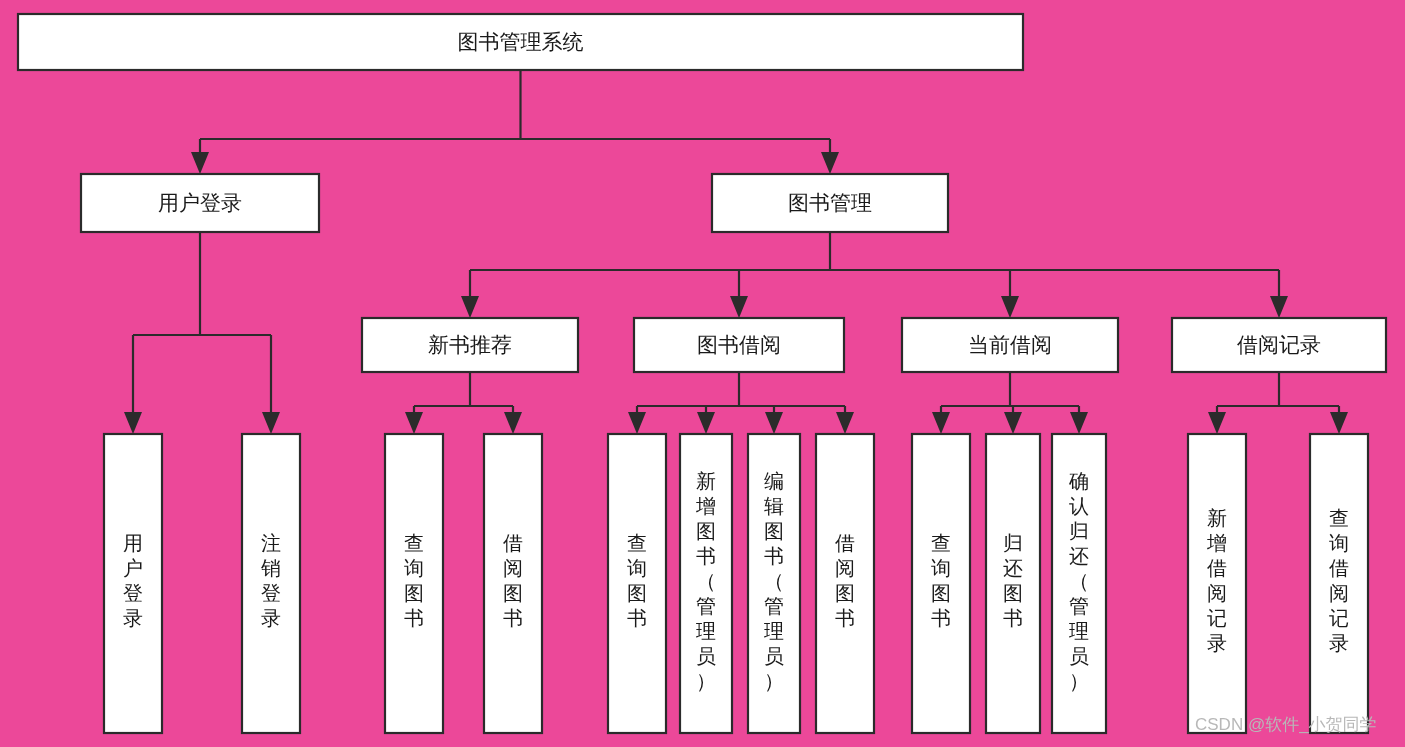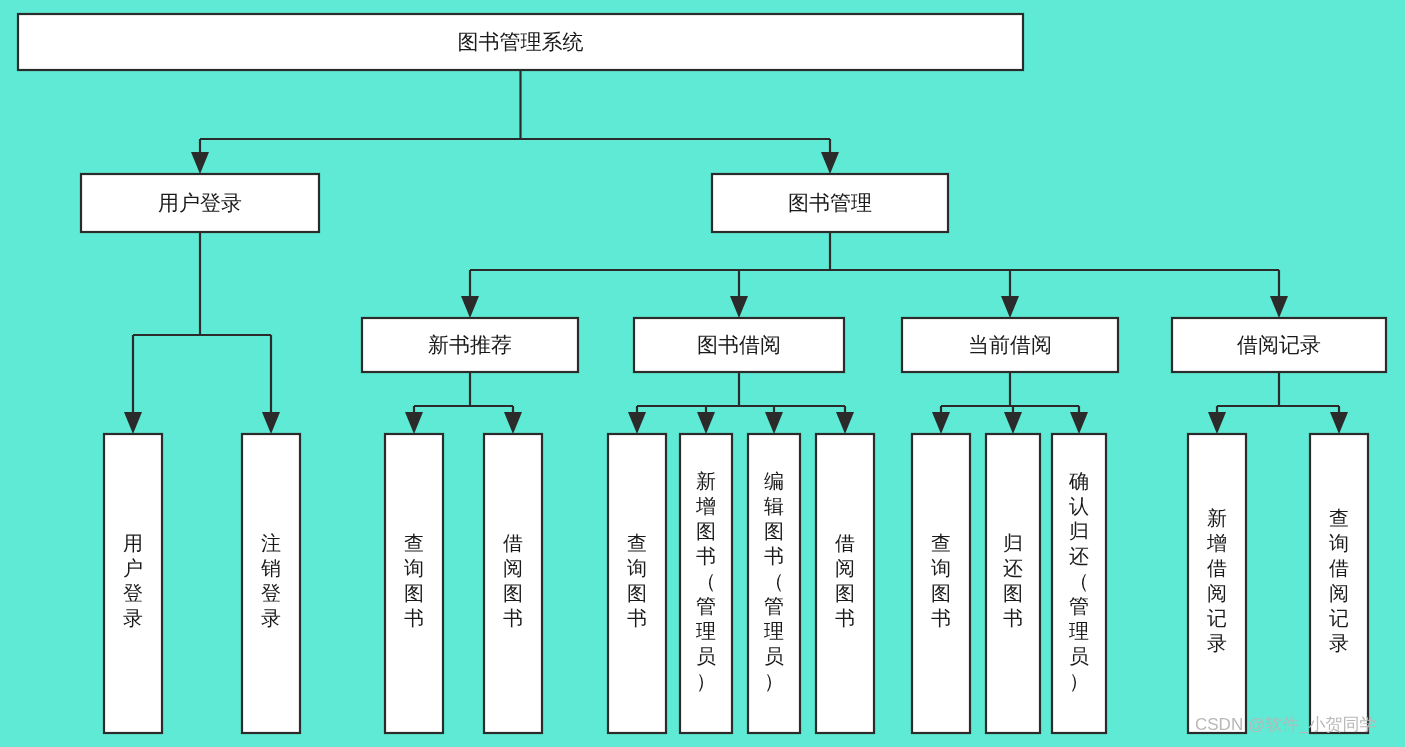--- a/index.html
+++ b/index.html
@@ -7,21 +7,21 @@
     padding: 0;
     background: #ffffff;
   }
   body {
     font-family: "Liberation Sans", "DejaVu Sans", sans-serif;
   }
   #diagram-root {
     position: relative;
     width: 1405px;
     height: 747px;
-    background: #5eead4;
+    background: #ec4899;
     overflow: hidden;
   }
   svg.diagram-canvas {
     position: absolute;
     top: 0;
     left: 0;
     width: 1405px;
     height: 747px;
     display: block;
   }

